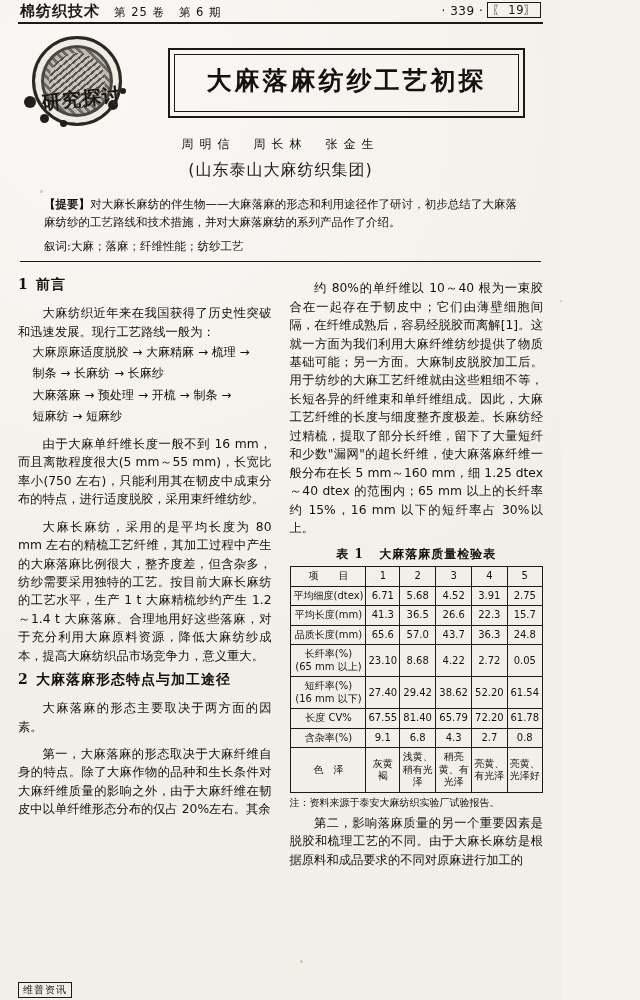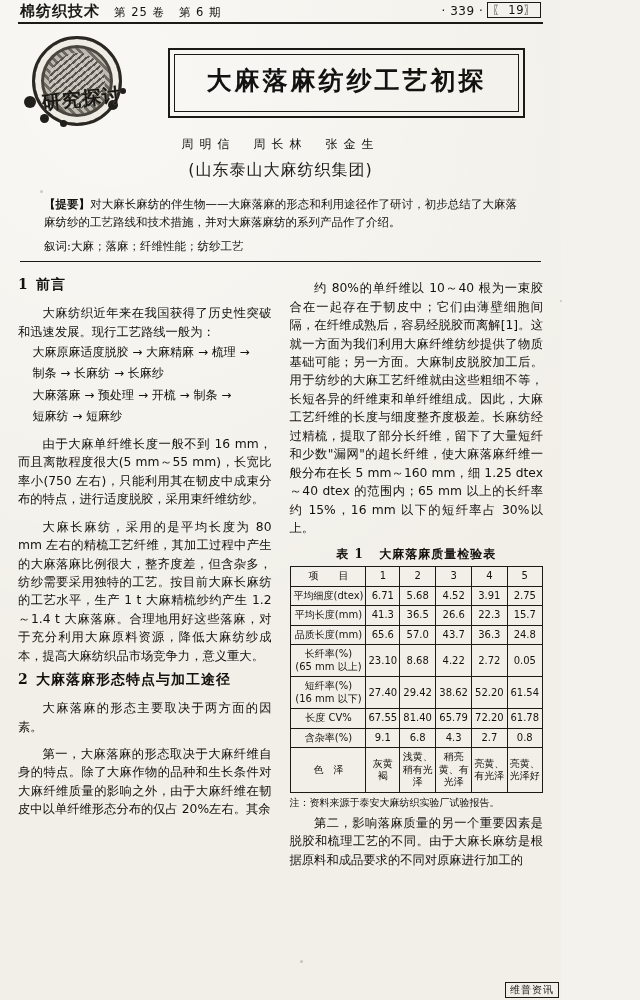--- a/index.html
+++ b/index.html
@@ -280,21 +280,20 @@
     font-size: 10px;
     margin-top: 3px;
     line-height: 1.4;
   }
   
   .footer {
     position: absolute;
     left: 18px;
     right: 2px;
     bottom: 2px;
-    text-align: right;
     font-size: 10px;
     letter-spacing: 1px;
     color: #222;
   }
   .footbadge {
     display: inline-block;
     border: 1px solid #1b1a17;
     padding: 0 4px;
     font-size: 10px;
   }

